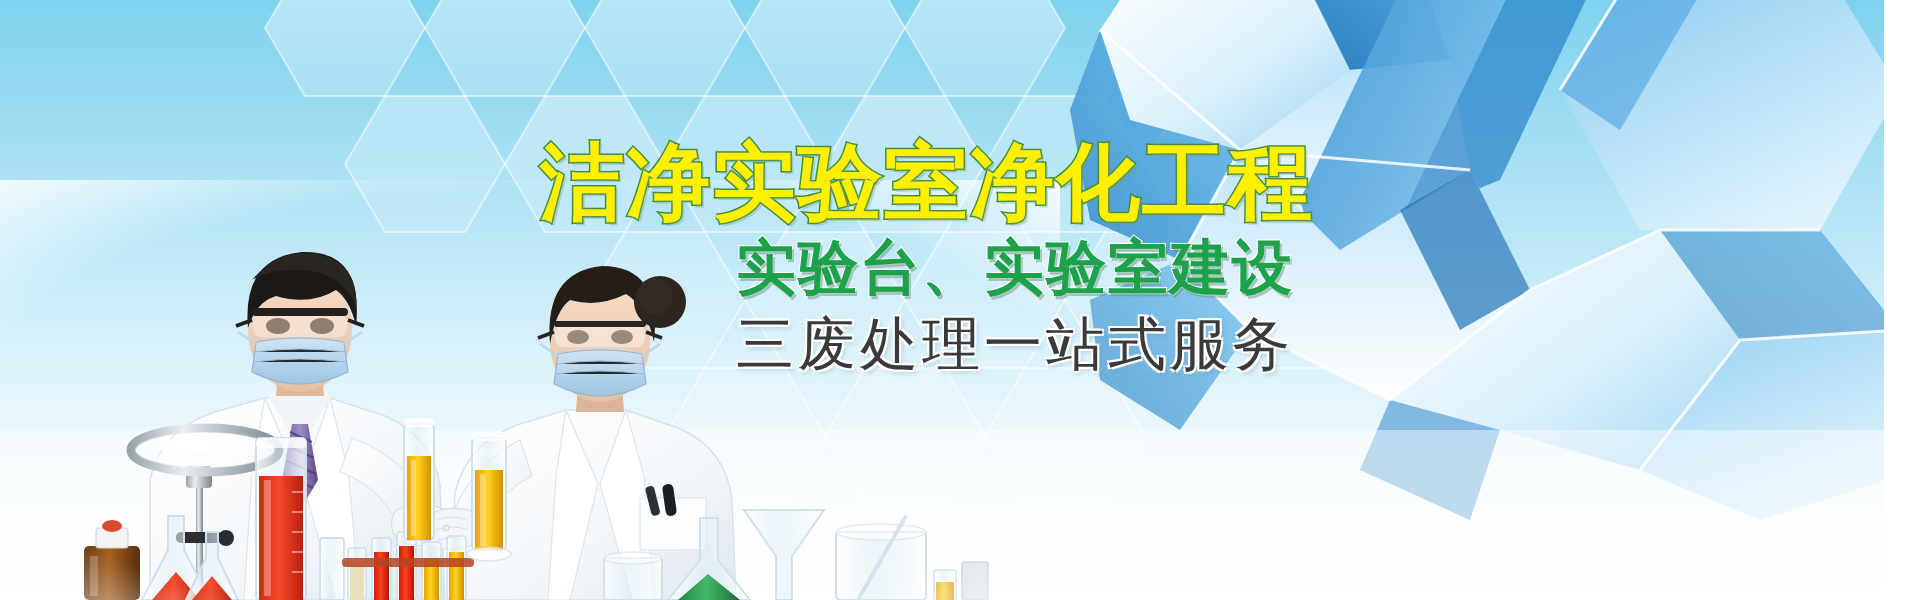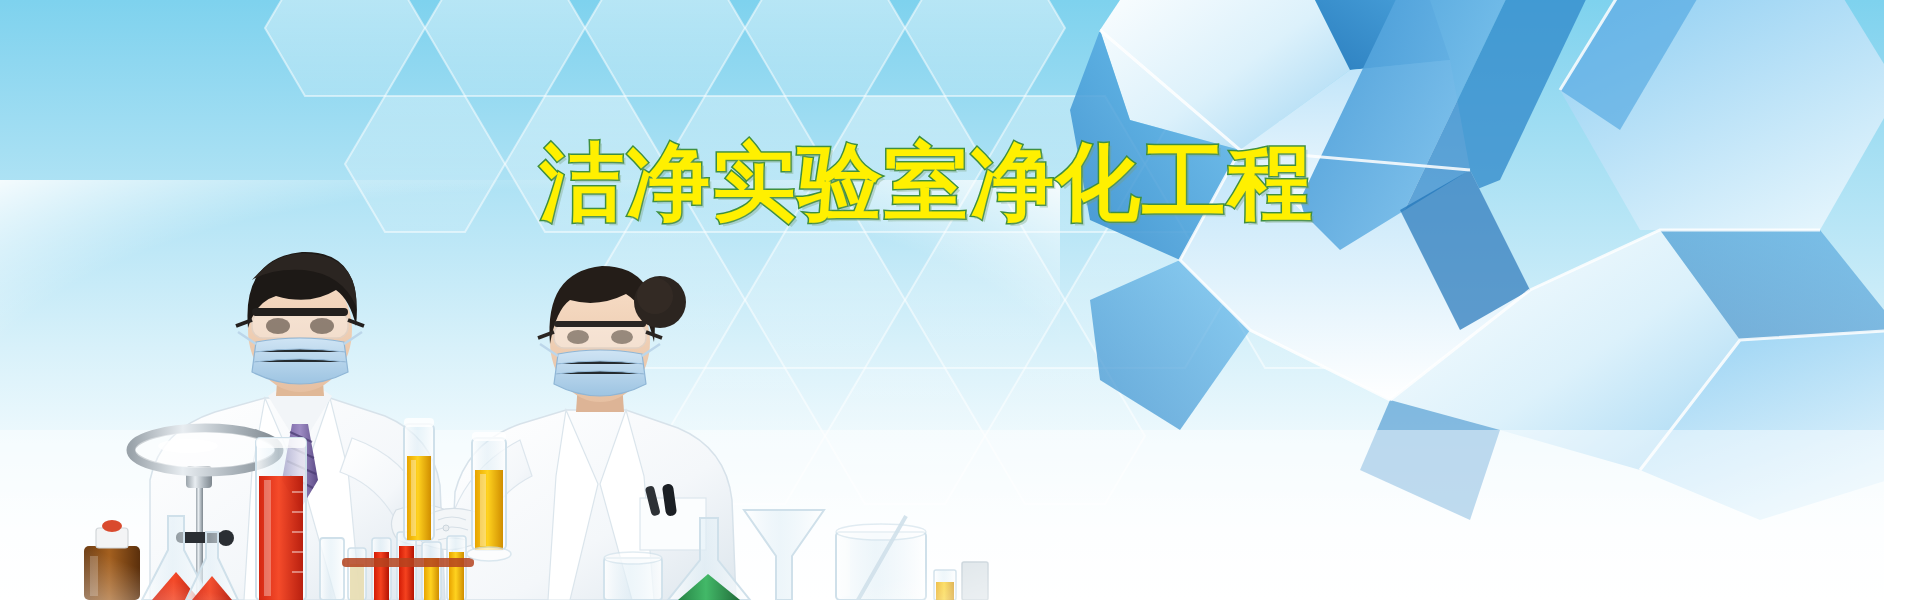--- a/index.html
+++ b/index.html
@@ -454,15 +454,17 @@
           <rect x="962" y="382" width="26" height="38" rx="2" fill="#dfe6ea" stroke="#c9d4da" stroke-width="1.5"></rect>
         </g>
       </g>
 
       <rect x="0" y="0" width="1060" height="420" fill="url(#photoFade)"></rect>
     </svg>
   </div>
 
   <div class="text-block">
     <h1 class="headline">洁净实验室净化工程</h1>
+    <div class="subline-green">实验台、实验室建设</div>
+    <div class="subline-gray">三废处理一站式服务</div>
   </div>
 
 </div>
 
 </body></html>

